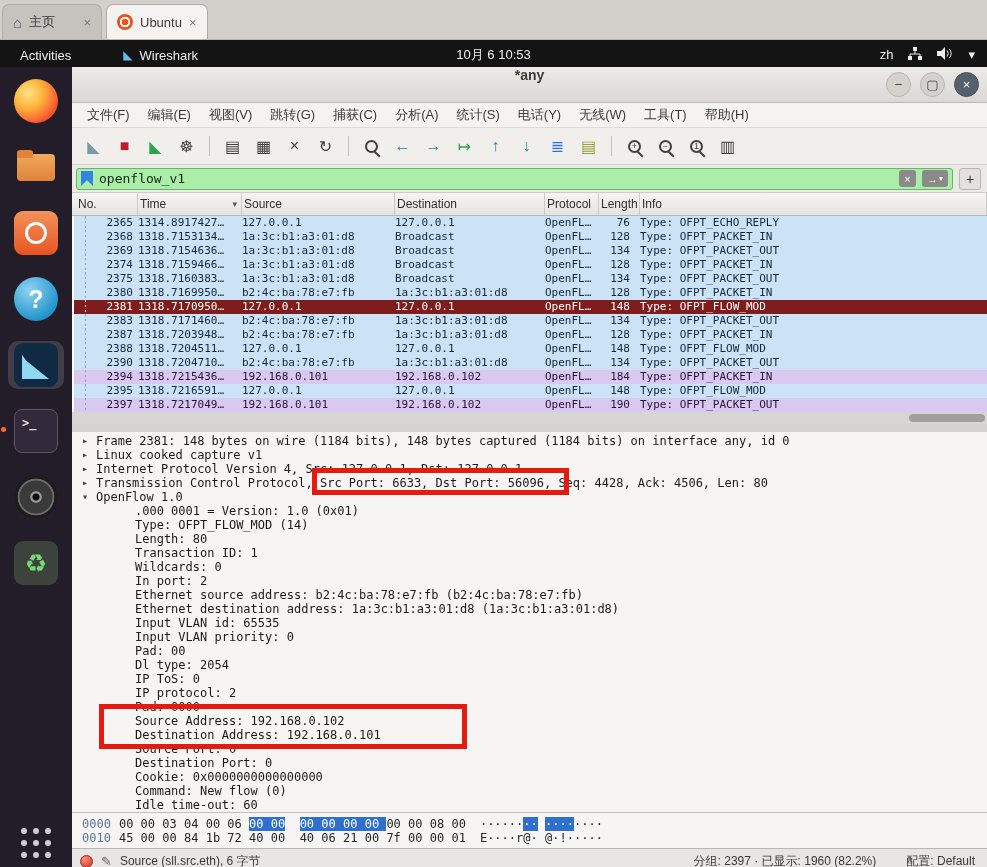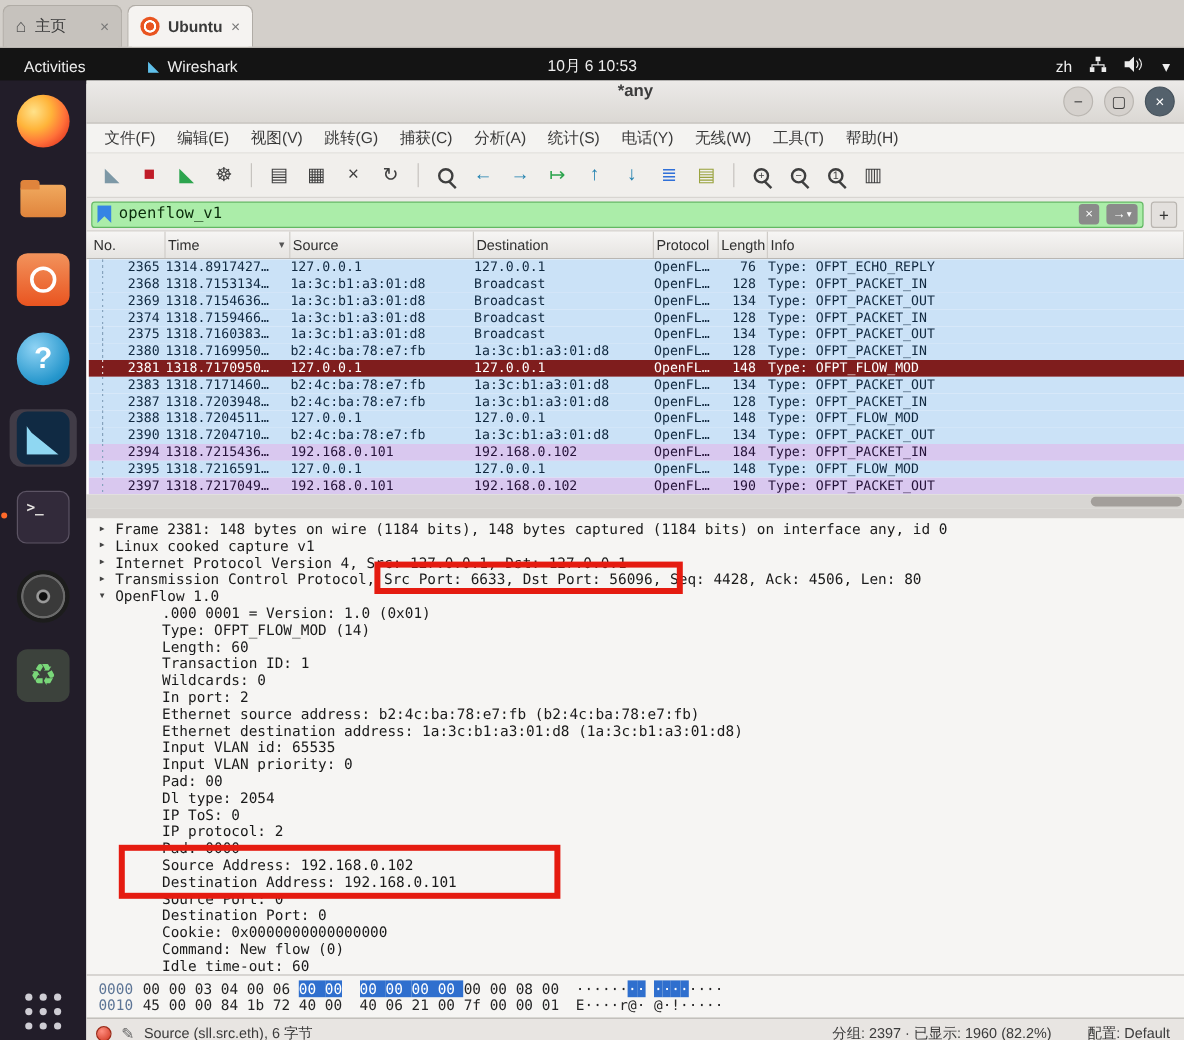--- a/index.html
+++ b/index.html
@@ -5,30 +5,30 @@
   *{margin:0;padding:0;box-sizing:border-box}
   body{font-family:"Liberation Sans",sans-serif;background:#888}
   .screen{position:relative;width:987px;height:867px;background:#d6d2ce;overflow:hidden;font-size:13px}
 
   
   .tabbar{position:absolute;left:0;top:0;width:100%;height:40px;background:#d3cfca;border-bottom:1px solid #b9b5b0;display:flex;align-items:flex-end;padding:4px 0 0 2px}
   .tab{display:flex;align-items:center;gap:7px;padding:0 10px;height:35px;min-width:100px;background:#c6c2bd;border:1px solid #b0aca6;border-bottom:none;border-radius:7px 7px 0 0;margin-right:4px;color:#3a3a3a}
   .tab.active{background:#f5f3f1}
   .tab .glyph-home{color:#555;font-size:15px}
   .tab-x{color:#777;font-size:13px;margin-left:auto}
-  .tab .bold{font-weight:bold}
+  .tab .bold{font-weight:normal}
   .ubuntu-logo{width:16px;height:16px;border-radius:50%;background:radial-gradient(circle,#e95420 28%,#fff 32% 44%,#e95420 48%)}
 
   
   .topbar{position:absolute;left:0;top:40px;width:100%;height:30px;background:#141414;color:#eee;display:flex;align-items:center;font-size:13px}
   .tb-activities{margin-left:20px}
   .tb-app{margin-left:52px;display:flex;align-items:center;gap:7px}
   .fin-mini{color:#5fc0ea;font-size:12px}
   .tb-clock{position:absolute;left:50%;transform:translateX(-50%)}
-  .tb-right{margin-left:auto;display:flex;align-items:center;gap:15px;margin-right:12px}
+  .tb-right{margin-left:auto;display:flex;gap:15px;margin-right:12px}
 
   
   .dock{position:absolute;left:0;top:67px;width:72px;height:800px;background:#221d29;display:flex;flex-direction:column;align-items:center;padding-top:10px}
   .dock-item{position:relative;width:56px;height:48px;margin-bottom:18px;display:flex;align-items:center;justify-content:center;border-radius:10px}
   .ic{width:44px;height:44px;display:flex;align-items:center;justify-content:center;position:relative}
   .firefox-icon .ic{border-radius:50%;background:radial-gradient(circle at 32% 32%,#ffe28a 0%,#ffb43a 35%,#ff7139 62%,#e0321f 88%)}
   .files-icon .ic::before{content:"";position:absolute;left:3px;top:9px;width:38px;height:27px;background:linear-gradient(#f0a95e,#e0843c);border-radius:4px}
   .files-icon .ic::after{content:"";position:absolute;left:3px;top:5px;width:16px;height:8px;background:#e0843c;border-radius:3px 3px 0 0}
   .ubuntu-software-icon .ic{border-radius:9px;background:linear-gradient(#f2935c,#e95420)}
   .ubuntu-software-icon .ic::after{content:"";width:16px;height:16px;border:3px solid #fff;border-radius:50%;position:absolute;left:50%;top:50%;transform:translate(-50%,-50%)}
@@ -577,21 +577,21 @@
         <div class="dline d0"><span class="tw collapsed"></span><span>Internet Protocol Version 4, Src: 127.0.0.1, Dst: 127.0.0.1</span></div>
 
         <div class="dline d0"><span class="tw collapsed"></span><span>Transmission Control Protocol, Src Port: 6633, Dst Port: 56096, Seq: 4428, Ack: 4506, Len: 80</span></div>
 
         <div class="dline d0"><span class="tw expanded"></span><span>OpenFlow 1.0</span></div>
 
         <div class="dline d1"><span class="tw leaf"></span><span>.000 0001 = Version: 1.0 (0x01)</span></div>
 
         <div class="dline d1"><span class="tw leaf"></span><span>Type: OFPT_FLOW_MOD (14)</span></div>
 
-        <div class="dline d1"><span class="tw leaf"></span><span>Length: 60</span></div>
+        <div class="dline d1"><span class="tw leaf"></span><span>Length: 80</span></div>
 
         <div class="dline d1"><span class="tw leaf"></span><span>Transaction ID: 1</span></div>
 
         <div class="dline d1"><span class="tw leaf"></span><span>Wildcards: 0</span></div>
 
         <div class="dline d1"><span class="tw leaf"></span><span>In port: 2</span></div>
 
         <div class="dline d1"><span class="tw leaf"></span><span>Ethernet source address: b2:4c:ba:78:e7:fb (b2:4c:ba:78:e7:fb)</span></div>
 
         <div class="dline d1"><span class="tw leaf"></span><span>Ethernet destination address: 1a:3c:b1:a3:01:d8 (1a:3c:b1:a3:01:d8)</span></div>

